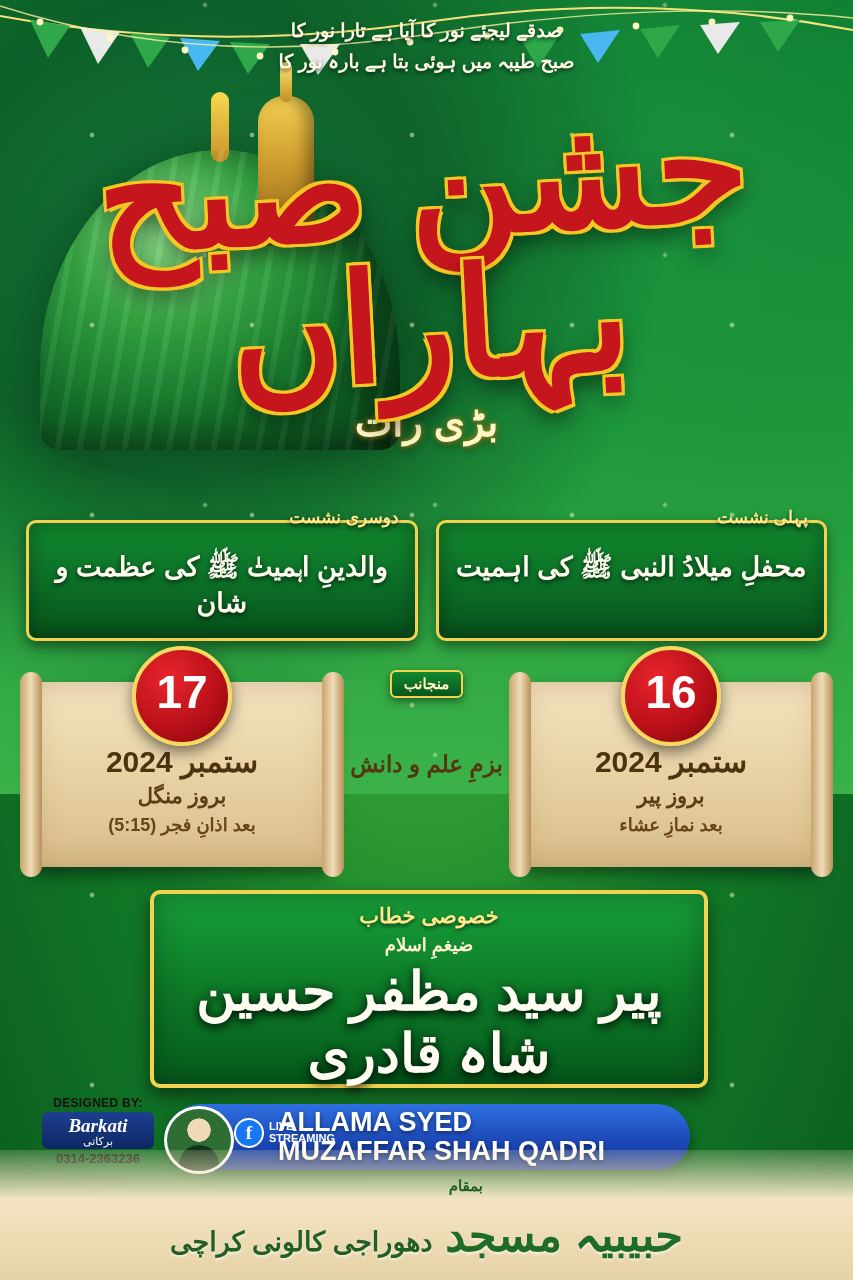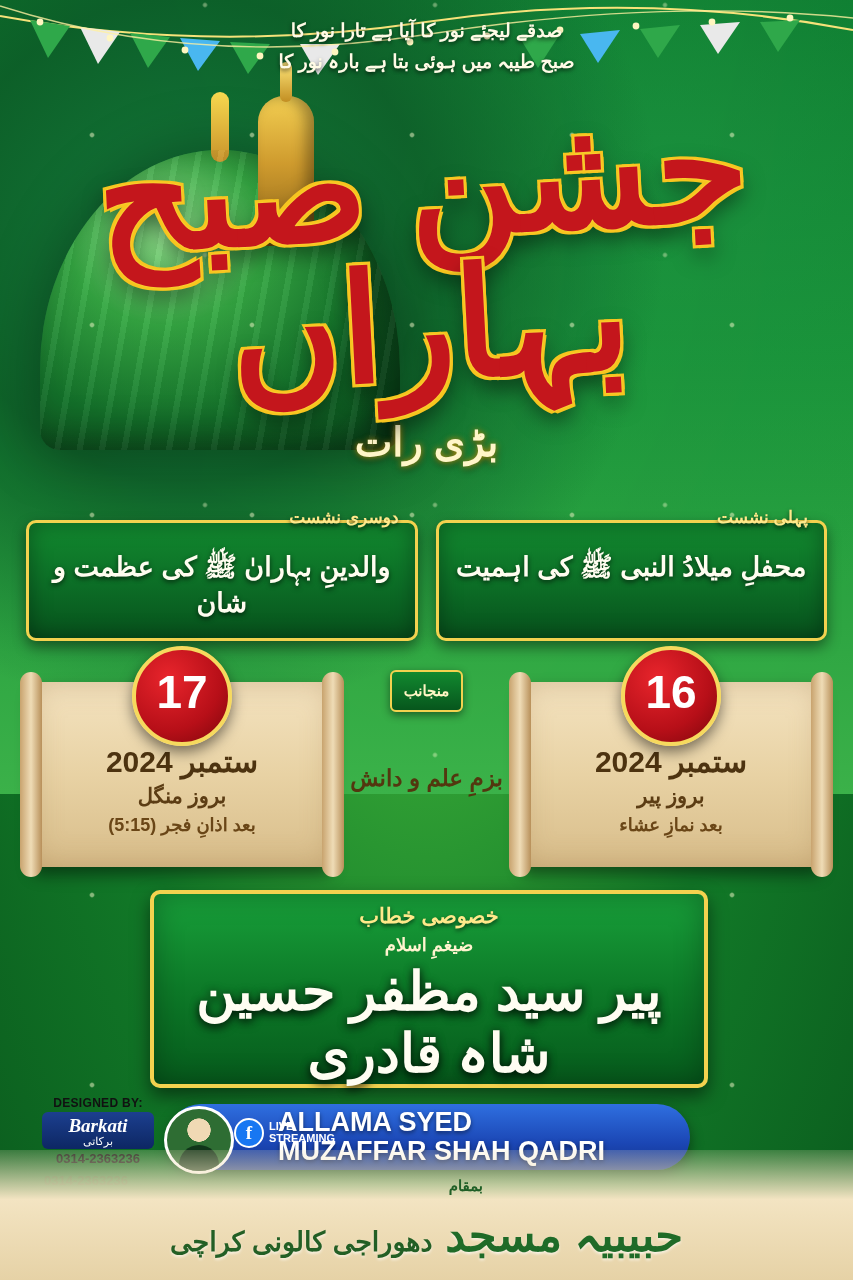--- a/index.html
+++ b/index.html
@@ -135,21 +135,21 @@
     text-shadow:
       0 0 2px #ffe14d,
       3px 3px 0 #f7c51f,
       -3px 3px 0 #f7c51f,
       3px -3px 0 #f7c51f,
       -3px -3px 0 #f7c51f,
       0 10px 22px rgba(0,0,0,.5);
     transform: rotate(-3deg);
   }
   .title-sub {
-    margin-top: 22px;
+    margin-top: 2px;
     font-size: 40px;
     font-weight: bold;
     color: #fff6c9;
     text-shadow: 0 0 6px #c79a10, 0 3px 8px rgba(0,0,0,.6);
     direction: rtl;
     letter-spacing: 2px;
   }
 
   
   .sessions {
@@ -275,21 +275,21 @@
     z-index: 4;
   }
   .ribbon-tag {
     display: inline-block;
     background: linear-gradient(180deg, #12892f, #07561d);
     color: #fff6c4;
     border: 2px solid #f3d24f;
     border-radius: 6px;
     font-size: 15px;
     font-weight: bold;
-    padding: 10px 12px;
+    padding: 3px 12px;
     box-shadow: 0 3px 8px rgba(0,0,0,.45);
   }
   .ribbon-text {
     margin-top: 50px;
     font-size: 23px;
     font-weight: bold;
     color: #53370f;
     line-height: 1.4;
     direction: rtl;
   }
@@ -538,21 +538,21 @@
     <div class="title-sub">بڑی رات</div>
   </div>
 
   <div class="sessions">
     <div class="session">
       <div class="session-tag">پہلی نشست</div>
       <div class="session-title">محفلِ میلادُ النبی ﷺ کی اہمیت</div>
     </div>
     <div class="session">
       <div class="session-tag">دوسری نشست</div>
-      <div class="session-title">والدینِ بہاراںٰ ﷺ کی عظمت و شان</div>
+      <div class="session-title">والدینِ اہمیتٰ ﷺ کی عظمت و شان</div>
     </div>
   </div>
 
   <div class="dates">
 
     <div class="scroll right">
       <div class="badge">16</div>
       <div class="scroll-body">
         <div class="scroll-month">ستمبر 2024</div>
         <div class="scroll-day">بروز پیر</div>

